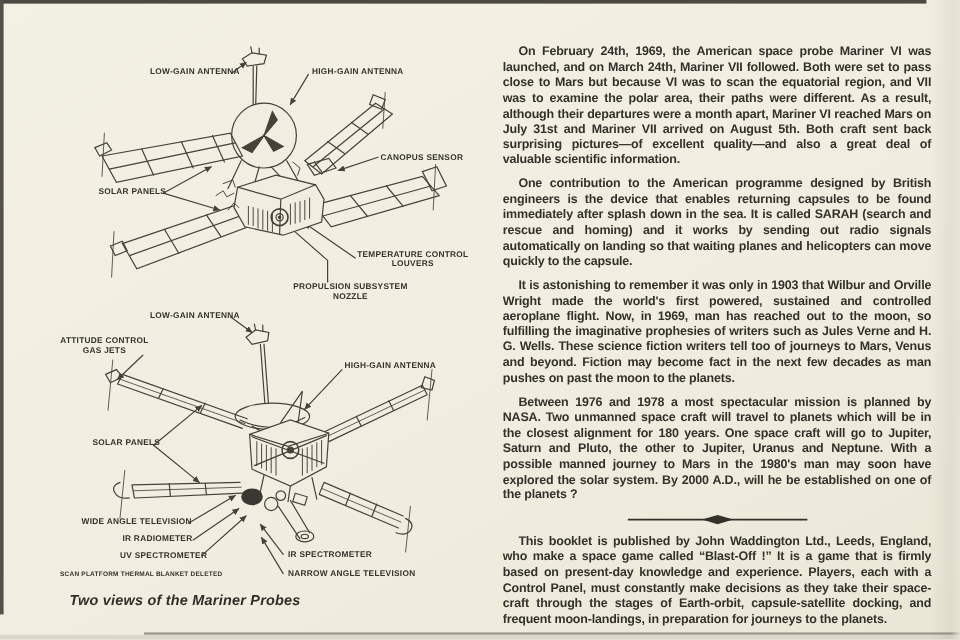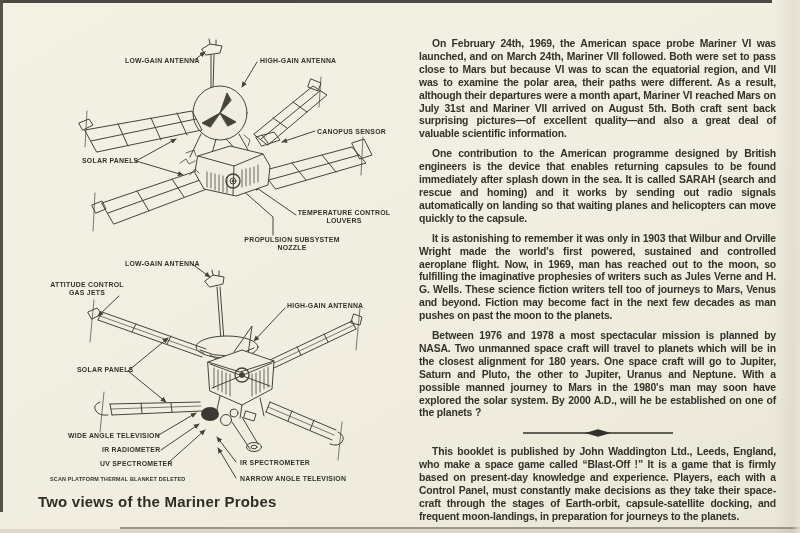--- a/index.html
+++ b/index.html
@@ -23,22 +23,22 @@
   
   .diagram{position:absolute;}
   .diagram svg{position:absolute;left:0;top:0;}
   .dlabel{
     position:absolute;color:#33312b;font-weight:bold;
     font-size:6.9px;letter-spacing:0.25px;white-space:nowrap;line-height:7.6px;
   }
   .dlabel.center{text-align:center;white-space:normal;}
   .dlabel.tiny{font-size:5.4px;letter-spacing:0.2px;}
   .caption{
-    position:absolute;left:38px;top:493px;color:#2f2d28;
-    font-weight:bold;font-size:15px;letter-spacing:0.2px;
+    position:absolute;left:58px;top:493px;color:#2f2d28;
+    font-weight:bold;font-style:italic;font-size:12px;letter-spacing:0.2px;
   }
 
   
   .article{
     position:absolute;left:419px;top:38px;width:357px;
     color:#33312b;font-size:10.4px;font-weight:bold;letter-spacing:-0.15px;
     line-height:12.9px;text-align:justify;
   }
   .article p{margin:0 0 7px 0;text-indent:13px;}
   .divider{display:block;margin:5px auto 7px auto;}

